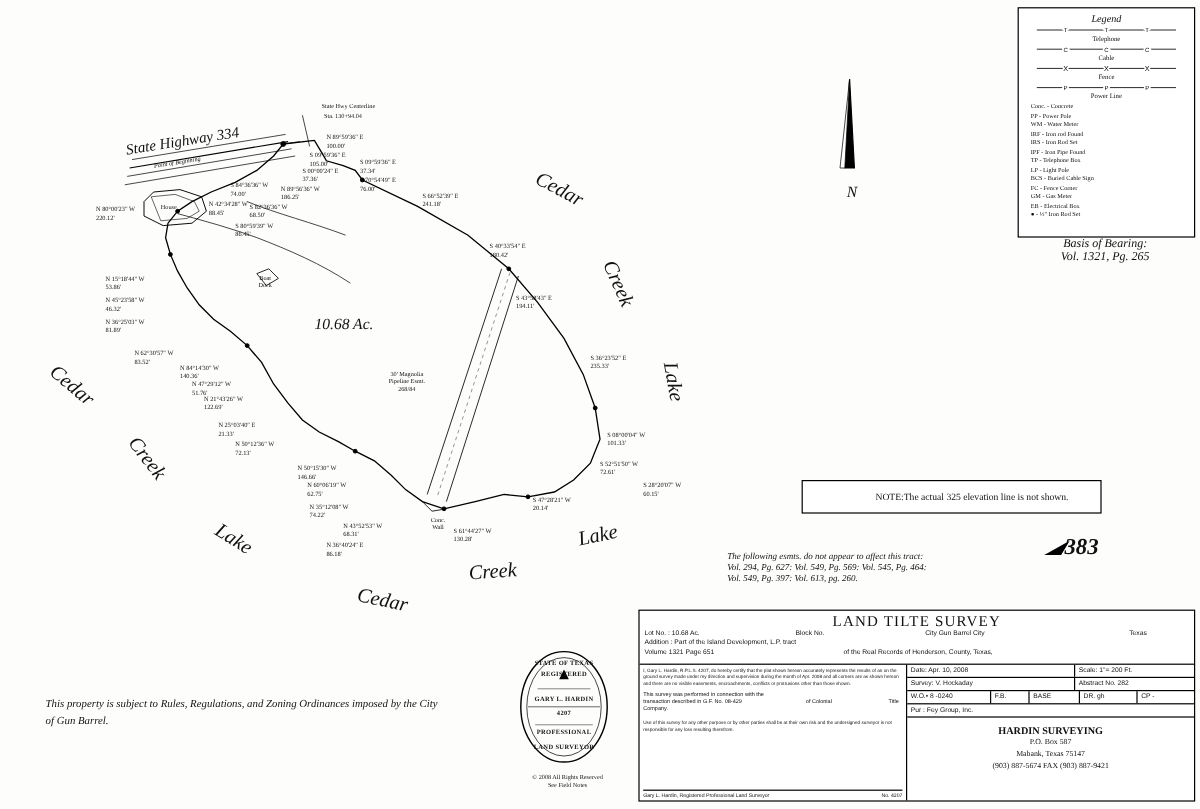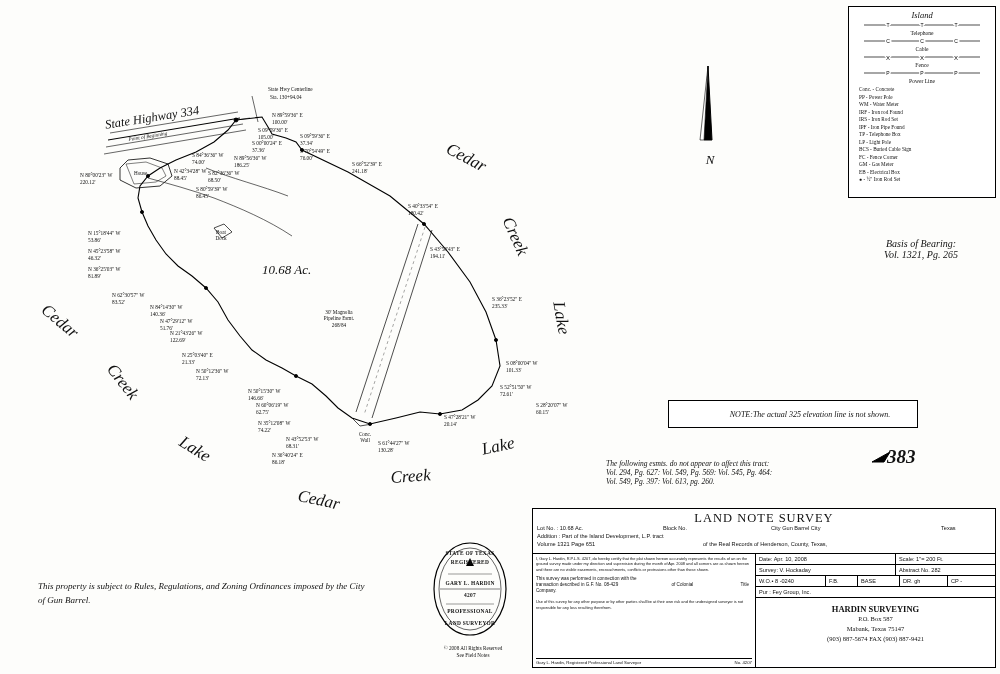--- a/index.html
+++ b/index.html
@@ -24,35 +24,35 @@
     left:848px;top:6px;width:146px;height:190px;
     border:1px solid #000;background:#fff;
   }
   #legend .ltitle{font-size:8.5px;font-style:italic;text-align:center;margin-top:3px;}
   #legend .lrow{display:flex;align-items:center;justify-content:center;height:9px;}
   #legend .lname{font-size:5.6px;text-align:center;margin-top:1px;}
   #legend svg{display:block;}
   #legend .abbr{font-size:5.2px;line-height:1.45;padding:2px 0 0 10px;}
   #legend .abbr div{white-space:nowrap;}
 
-  #basis{left:848px;top:198px;width:146px;text-align:center;margin-top:40px;}
+  #basis{left:848px;top:198px;width:146px;text-align:center;}
   #basis .b1{font-size:10px;font-style:italic;}
   #basis .b2{font-size:10px;font-style:italic;}
 
   
   #north{left:690px;top:60px;width:40px;height:115px;}
   #north .nlbl{position:absolute;left:0;top:92px;width:40px;text-align:center;font-size:13px;font-style:italic;}
 
   
   #notebox{
     left:668px;top:400px;width:248px;height:26px;
     border:1px solid #000;background:#fff;
     display:flex;align-items:center;justify-content:center;
   }
-  #notebox span{font-size:8px;font-style:italic;margin-left:34px;}
+  #notebox span{font-size:8px;margin-left:34px;}
 
   
   #restrict{left:606px;top:452px;width:330px;}
   #restrict .r1{font-size:8px;font-style:italic;}
   #restrict .r2{font-size:7.5px;font-style:italic;margin-top:7px;}
   #restrict .r3{font-size:7.5px;font-style:italic;}
   #stamp383{
     position:absolute;left:887px;top:446px;font-size:19px;font-style:italic;font-weight:bold;
   }
 
@@ -264,21 +264,21 @@
 86.45'</div>
       <div class="bearing" style="left: 192px; top: 152px; white-space: pre;">S 84°36'36" W
 74.00'</div>
       <div class="bearing" style="left: 208px; top: 170px; white-space: pre;">S 82°36'36" W
 68.50'</div>
       <div class="bearing" style="left: 234px; top: 155px; white-space: pre;">N 89°56'36" W
 186.25'</div>
     </div>
 
   <div class="abs" id="legend">
-    <div class="ltitle">Island</div>
+    <div class="ltitle">Legend</div>
 
     <div>
       <div class="lrow">
         <svg width="120" height="9">
           <line x1="2" y1="5" x2="118" y2="5" stroke="#000" stroke-width="0.7"></line>
           <text x="26" y="7" font-size="5" font-family="Liberation Sans" text-anchor="middle" fill="#000" style="paint-order:stroke;stroke:#fff;stroke-width:3">T</text>
           <text x="60" y="7" font-size="5" font-family="Liberation Sans" text-anchor="middle" fill="#000" style="paint-order:stroke;stroke:#fff;stroke-width:3">T</text>
           <text x="94" y="7" font-size="5" font-family="Liberation Sans" text-anchor="middle" fill="#000" style="paint-order:stroke;stroke:#fff;stroke-width:3">T</text>
         </svg>
       </div>
@@ -376,21 +376,21 @@
     <div class="sealtxt" style="top:74px;">PROFESSIONAL</div>
     <div class="sealtxt" style="top:86px;">LAND SURVEYOR</div>
   </div>
   <div id="copyright">
     <div>© 2008 All Rights Reserved</div>
     <div>See Field Notes</div>
   </div>
 
   <div class="abs" id="titleblock">
     <div id="tb-head">
-      <div class="tbt">LAND NOTE SURVEY</div>
+      <div class="tbt">LAND TILTE SURVEY</div>
       <div class="row" style="left:4px;top:16px;">
         <span>Lot No. :</span>
         <span>10.68 Ac.</span>
       </div>
       <div class="row" style="left:130px;top:16px;">
         <span>Block No.</span>
         <span></span>
       </div>
       <div class="row" style="left:238px;top:16px;">
         <span>City</span>

